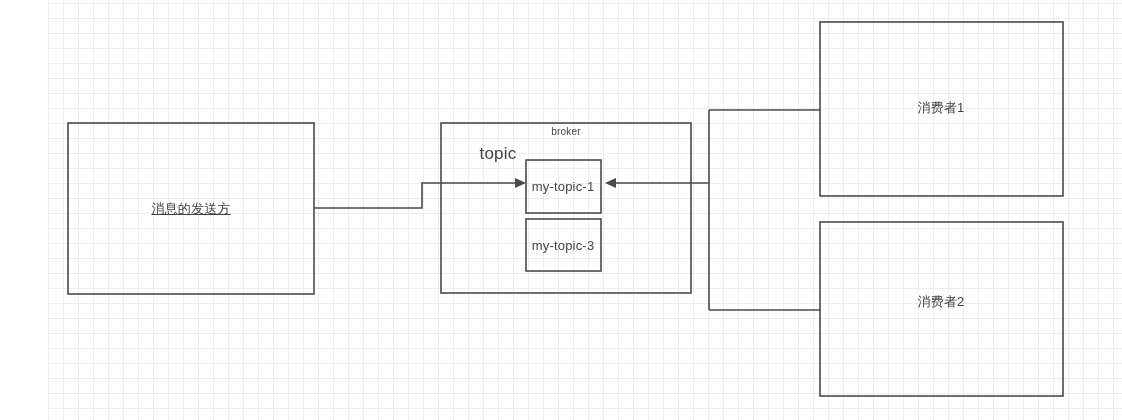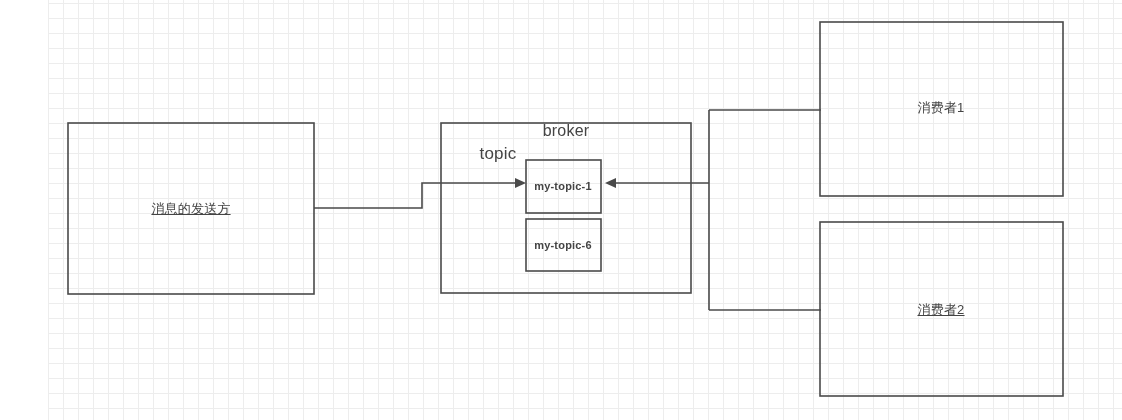--- a/index.html
+++ b/index.html
@@ -69,28 +69,27 @@
     color: #444444;
     white-space: nowrap;
     transform: translate(-50%, -50%);
     font-family: "Liberation Sans", "DejaVu Sans", sans-serif;
     letter-spacing: 0.2px;
   }
   .label-cjk {
     font-size: 13px;
   }
   .label-broker {
-    font-size: 16px;
+    font-size: 10px;
   }
   .label-topic {
     font-size: 17px;
   }
   .label-topicbox {
-    font-size: 11px;
-    font-weight: bold;
+    font-size: 13px;
   }
 </style>
 </head>
 <body>
 
 <div id="canvas">
 
   <div id="grid"></div>
 
   <svg id="art" viewBox="0 0 1122 420" xmlns="http://www.w3.org/2000/svg">
@@ -112,21 +111,21 @@
     <rect class="node-rect" x="820" y="22" width="243" height="174"></rect>
     <rect class="node-rect" x="820" y="222" width="243" height="174"></rect>
   </svg>
 
   <div class="label label-cjk" style="left:191px; top:209px;text-decoration:underline;">消息的发送方</div>
 
   <div class="label label-broker" style="left:566px; top:131px;">broker</div>
 
   <div class="label label-topicbox" style="left:563px; top:186px;">my-topic-1</div>
 
-  <div class="label label-topicbox" style="left:563px; top:245px;">my-topic-6</div>
+  <div class="label label-topicbox" style="left:563px; top:245px;">my-topic-3</div>
 
   <div class="label label-cjk" style="left:941px; top:108px;">消费者1</div>
 
-  <div class="label label-cjk" style="left:941px; top:310px;text-decoration:underline;">消费者2</div>
+  <div class="label label-cjk" style="left:941px; top:302px;">消费者2</div>
 
   <div class="label label-topic" style="left:498px; top:154px;">topic</div>
 
 </div>
 
 </body></html>

